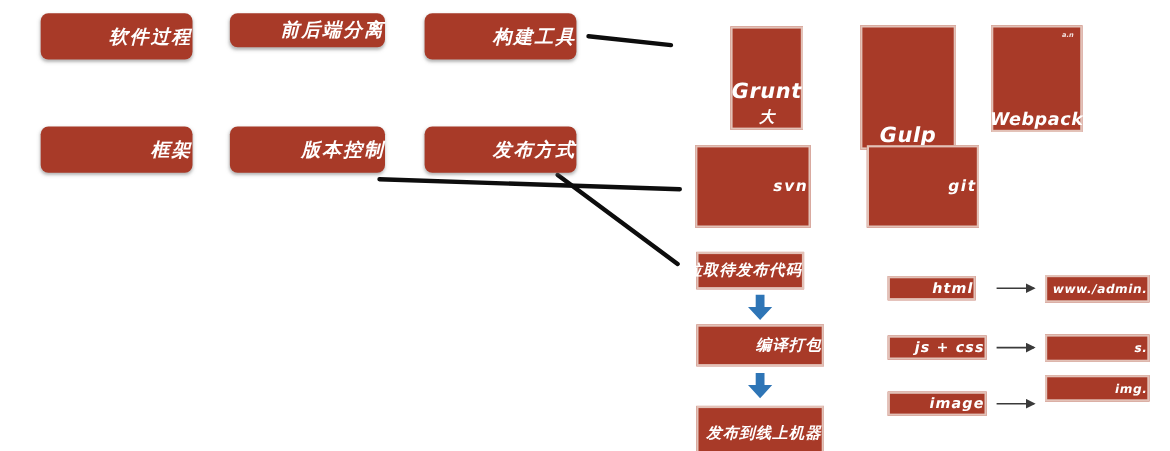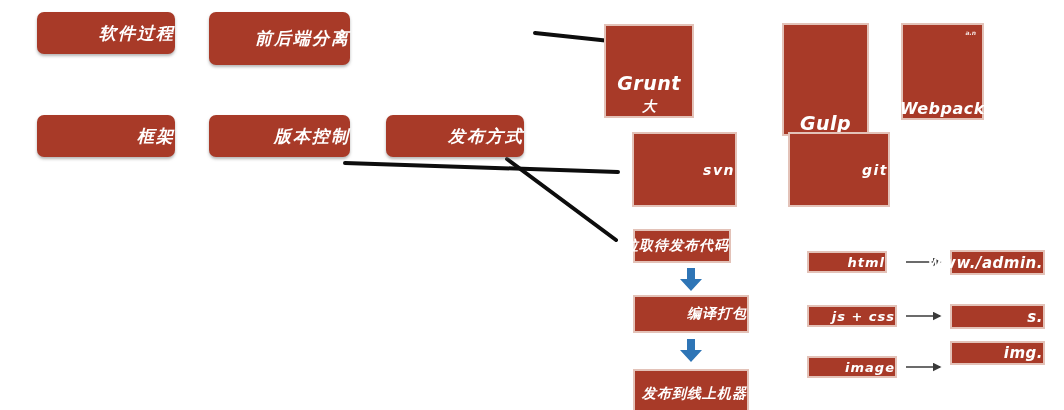--- a/index.html
+++ b/index.html
@@ -21,21 +21,21 @@
   .tool-label { font-size:19px; letter-spacing:0.5px; }
   .tool-label.small { font-size:16px; }
   .tool-sub { font-size:14px; margin-top:4px; }
   .corner-note {
     position:absolute; top:4px; right:6px; font-size:6px;
     font-weight:bold; opacity:0.85; letter-spacing:0;
   }
   .vcs { font-size:14px; letter-spacing:1.5px; }
   .flow { font-size:14px; letter-spacing:1px; }
   .map-src { font-size:13px; letter-spacing:1px; }
-  .map-dst { font-size:15px; letter-spacing:0.5px;padding-left:41px; }
+  .map-dst { font-size:11px; letter-spacing:0.5px;padding-left:41px; }
   svg.overlay {
     position:absolute; left:0; top:0; width:1064px; height:410px;
     pointer-events:none;
   }
 </style>
 </head>
 <body>
 
 <div class="canvas">
 
@@ -53,35 +53,38 @@
     <path d="M687,339 L695,339 L695,350 L702,350 L691,362 L680,350 L687,350 Z" style="fill:var(--arrow-blue)"></path>
 
     <line x1="906" y1="262" x2="940" y2="262" stroke-width="1.5" marker-end="url(#ah)" style="stroke:var(--thin-arrow)"></line>
     <line x1="906" y1="316" x2="940" y2="316" stroke-width="1.5" marker-end="url(#ah)" style="stroke:var(--thin-arrow)"></line>
     <line x1="906" y1="367" x2="940" y2="367" stroke-width="1.5" marker-end="url(#ah)" style="stroke:var(--thin-arrow)"></line>
   </svg>
 
   <div class="box topic" style="left:37px; top:12px; width:138px; height:42px">
     <span>软件过程</span>
   </div>
-  <div class="box topic" style="left:209px; top:12px; width:141px; height:53px">
+  <div class="box topic" style="left:209px; top:12px; width:141px; height:31px">
     <span>前后端分离</span>
+  </div>
+  <div class="box topic" style="left:386px; top:12px; width:138px; height:42px">
+    <span>构建工具</span>
   </div>
 
   <div class="box topic" style="left:37px; top:115px; width:138px; height:42px">
     <span>框架</span>
   </div>
   <div class="box topic" style="left:209px; top:115px; width:141px; height:42px">
     <span>版本控制</span>
   </div>
   <div class="box topic" style="left:386px; top:115px; width:138px; height:42px">
     <span>发布方式</span>
   </div>
 
-  <div class="box tall bordered" style="left:604px; top:24px; width:90px; height:94px">
+  <div class="box tall bordered" style="left:664px; top:24px; width:66px; height:94px">
     <span class="tool-label">Grunt</span>
     <span class="tool-sub">大</span>
   </div>
   <div class="box tall bordered" style="left:782px; top:23px; width:87px; height:113px">
     <span class="tool-label">Gulp</span>
   </div>
   <div class="box tall bordered" style="left:901px; top:23px; width:83px; height:97px">
     <span class="corner-note">a.n</span>
     <span class="tool-label small">Webpack</span>
   </div>

